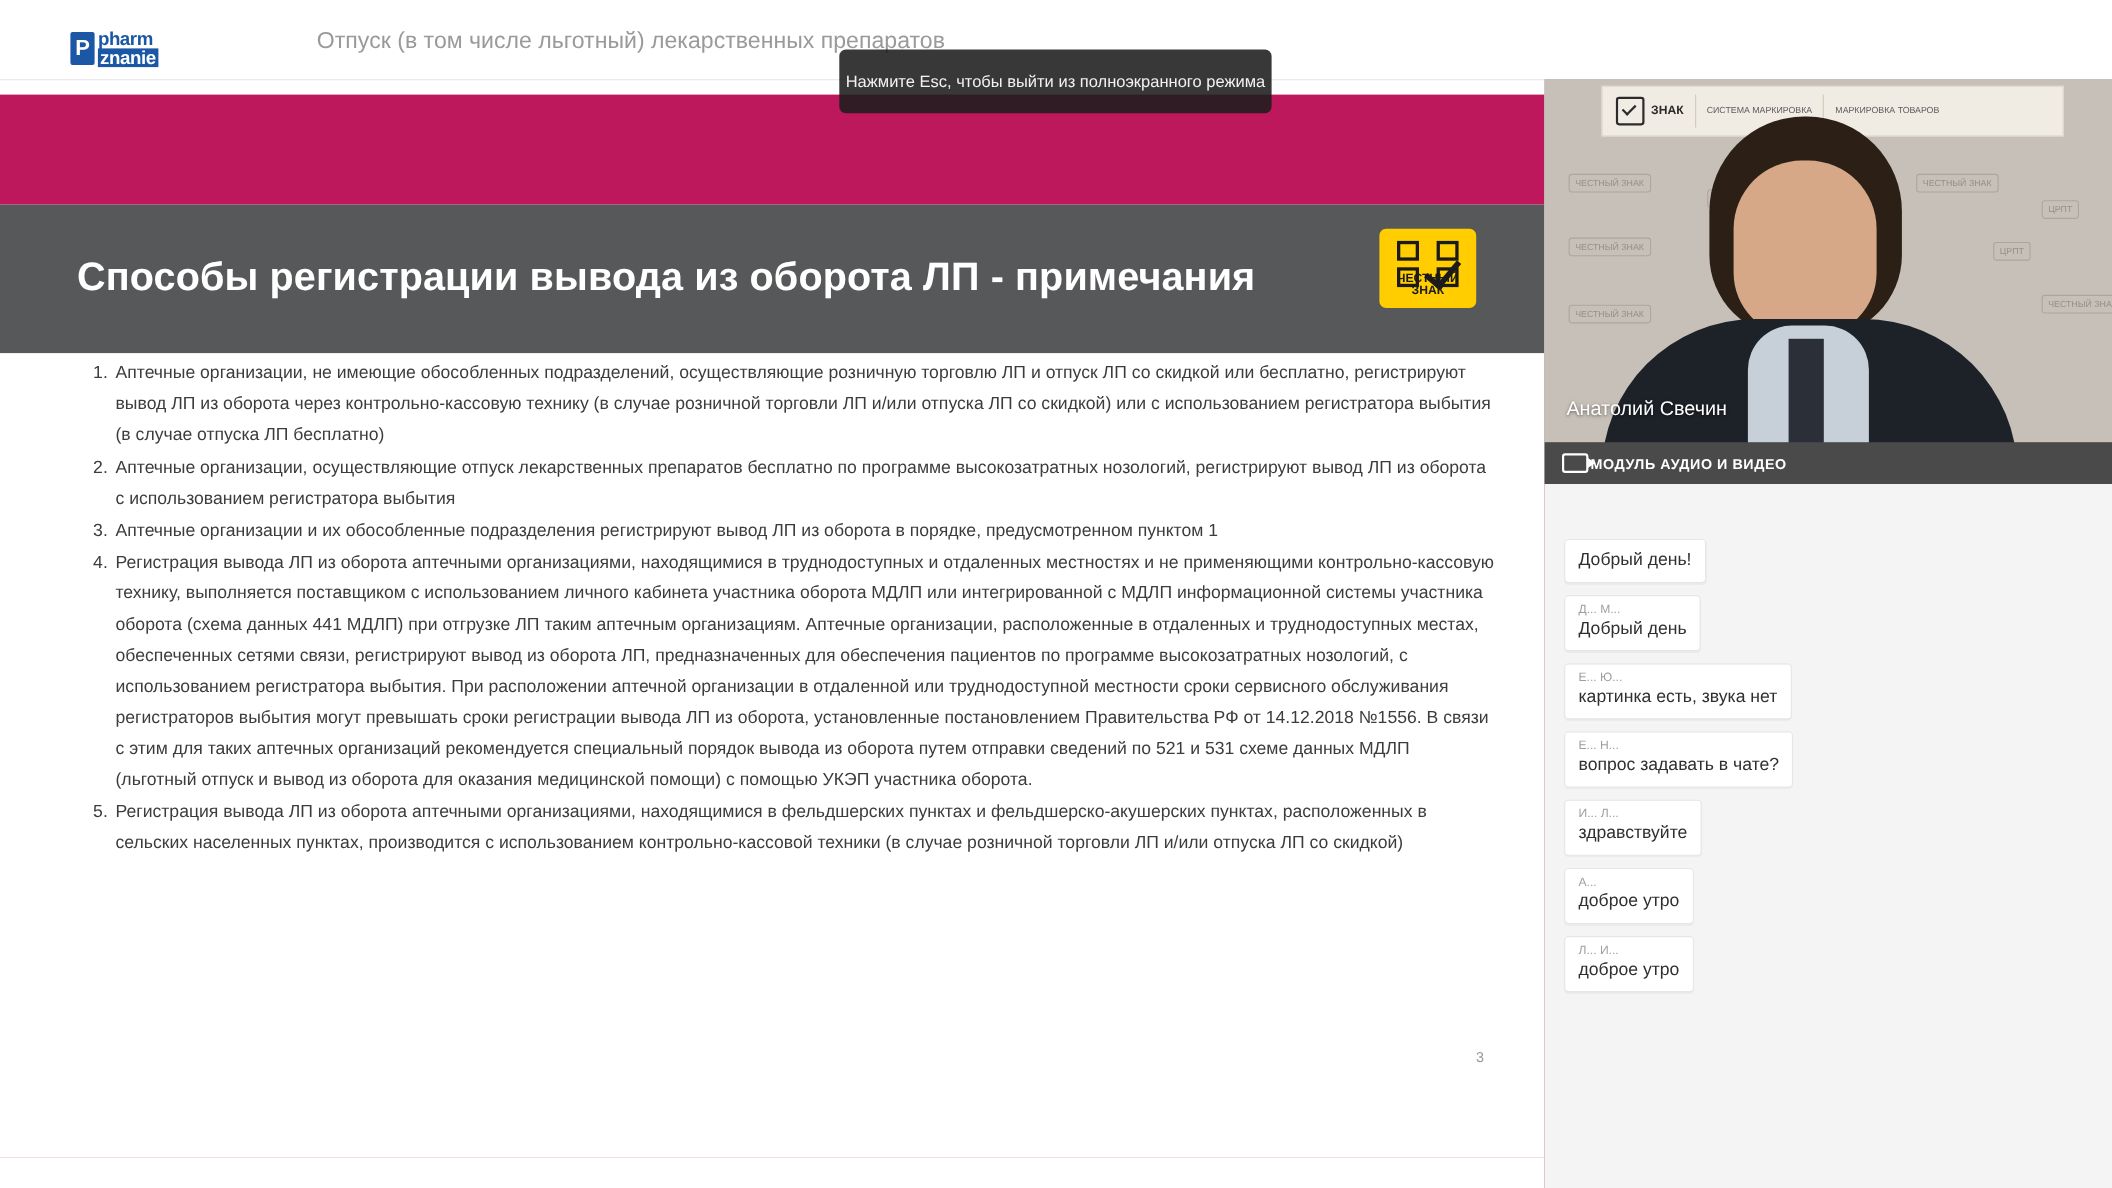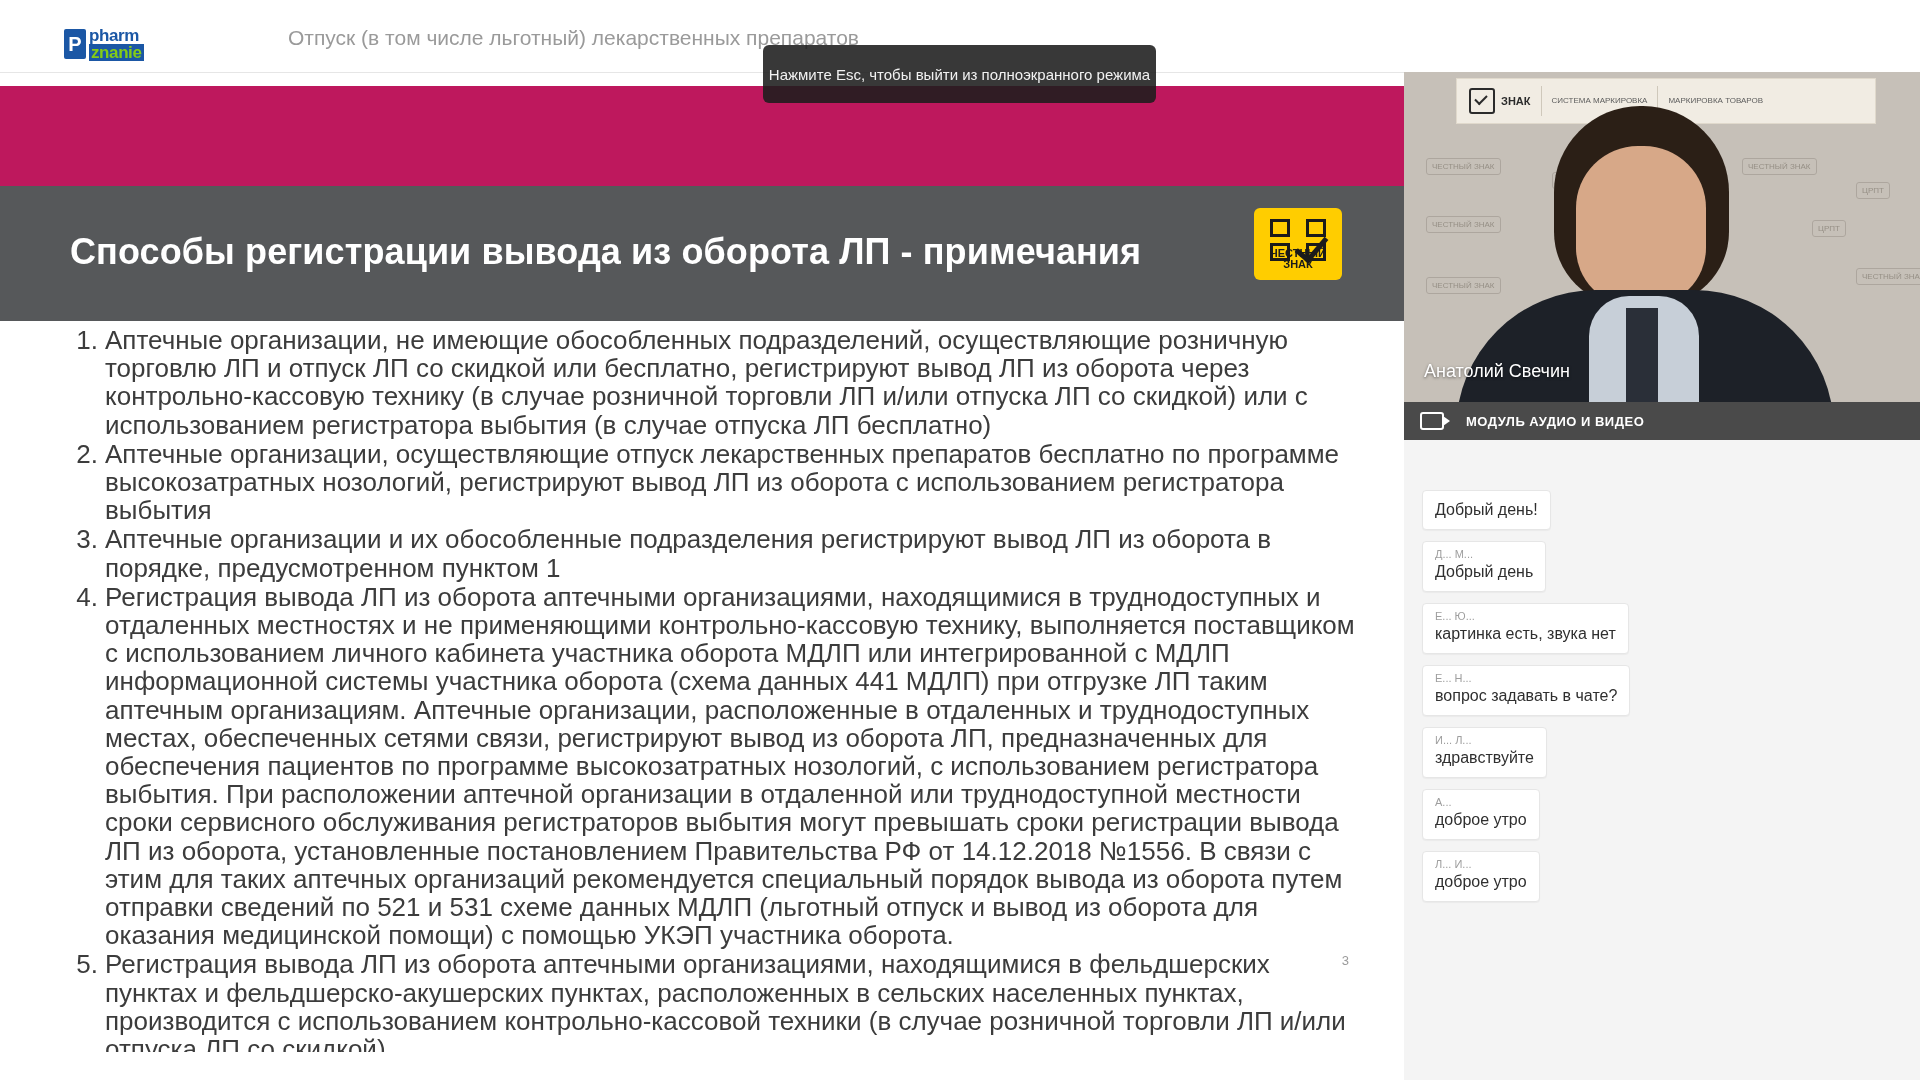--- a/index.html
+++ b/index.html
@@ -53,21 +53,21 @@
     display: block;
     font-size: 17px;
     font-weight: bold;
     color: #1b57a5;
     letter-spacing: -0.4px;
   }
   .logo-w2 {
     display: block;
     font-size: 17px;
     font-weight: bold;
-    color: #84cc16;
+    color: #ffffff;
     background: #1b57a5;
     letter-spacing: -0.4px;
     padding: 0 2px;
   }
   .webinar-title {
     position: absolute;
     left: 288px; top: 26px;
     width: 800px;
     font-size: 21px;
     color: #9a9a9a;
@@ -168,21 +168,21 @@
   ol.points {
     margin: 0;
     padding: 0 45px 0 72px;
     list-style: none;
     counter-reset: pt;
   }
   ol.points li {
     position: relative;
     counter-increment: pt;
     color: #3c3c3c;
-    font-size: 26px;
+    font-size: 16px;
     line-height: 28.2px;
     margin-bottom: 1px;
     padding-left: 33px;
     text-align: left;
   }
   ol.points li::before {
     content: counter(pt) ".";
     position: absolute;
     left: 0; top: 0;
     width: 26px;
@@ -310,21 +310,21 @@
     font-size: 18px;
     text-shadow: 0 1px 3px rgba(0,0,0,0.55);
   }
   .module-bar {
     position: absolute;
     left: 0; bottom: 0;
     width: 516px; height: 38px;
     background: #4a4a4a;
     display: flex;
     align-items: center;
-    gap: 22px;
+    gap: 2px;
     padding-left: 16px;
     box-sizing: border-box;
   }
   .module-bar .label {
     color: #ffffff;
     font-size: 13px;
     font-weight: bold;
     letter-spacing: 0.5px;
   }
   .cam-icon {

